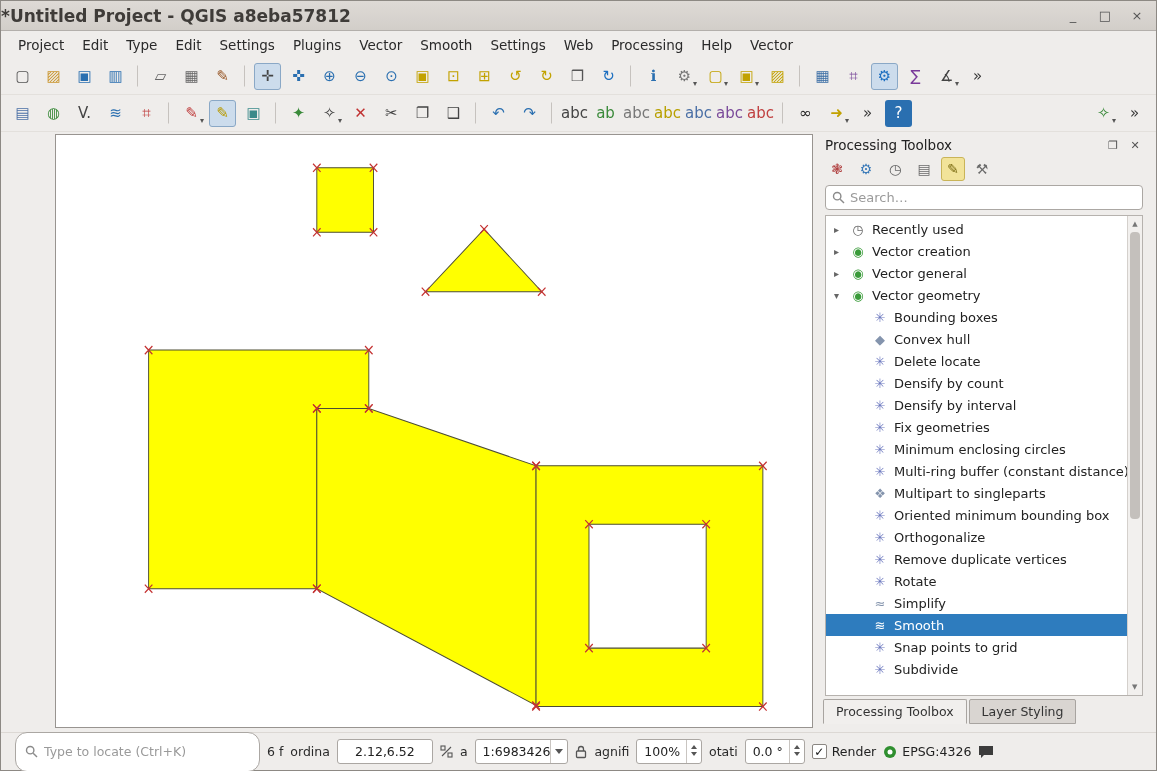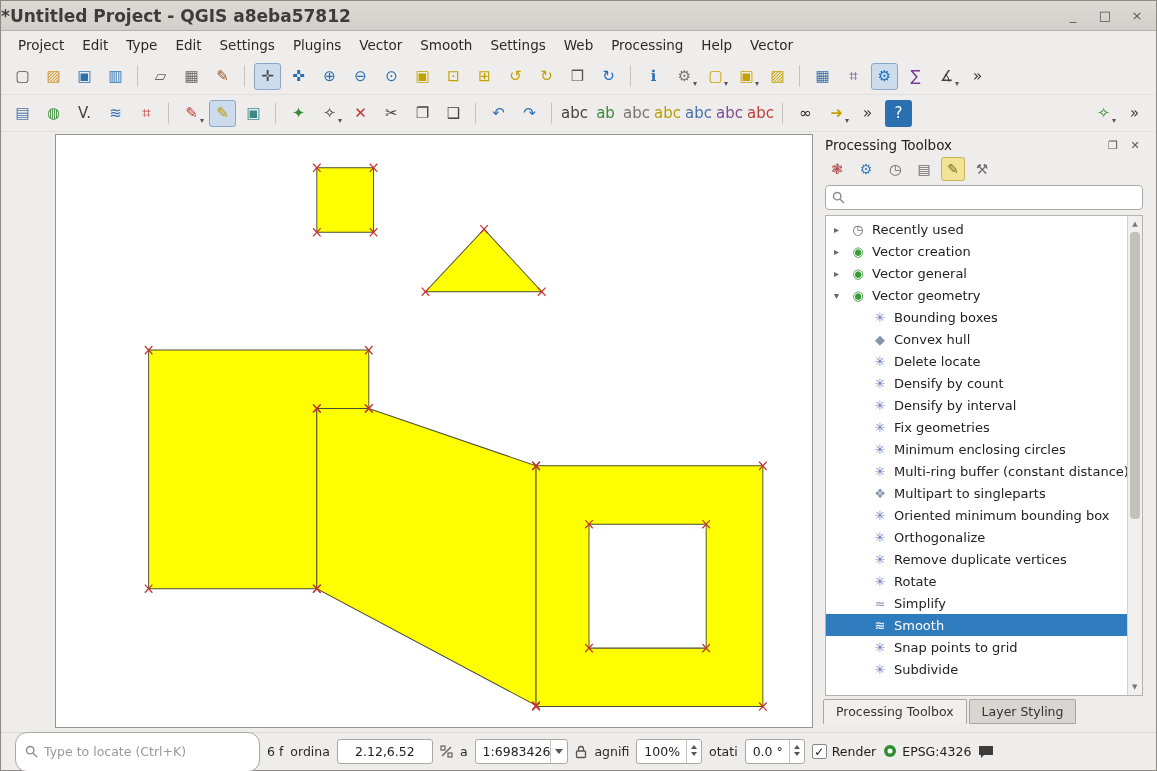--- a/index.html
+++ b/index.html
@@ -74,21 +74,21 @@
   .combo-arrow { width:17px; height:100%; border-left:1px solid #c9c5c1; display:flex; align-items:center; justify-content:center; }
   .combo-arrow::after { content:""; border:4px solid transparent; border-top:5px solid #555; margin-top:4px; }
   .spinbox { height:25px; border:1px solid #aba7a3; background:#fff; border-radius:3px; display:flex; align-items:center; padding-left:7px; gap:6px; flex:none; }
   .spin { width:15px; height:100%; border-left:1px solid #c9c5c1; display:flex; flex-direction:column; align-items:center; justify-content:center; gap:3px; }
   .spin i { display:block; border:3.5px solid transparent; }
   .spin .up { border-bottom:4.5px solid #555; margin-top:-2px; }
   .spin .dn { border-top:4.5px solid #555; }
   .renderbox { display:flex; gap:5px; flex:none; }
   .cb { width:15px; height:15px; background:#fff; border:1px solid #8a8682; border-radius:2px; display:flex; align-items:center; justify-content:center; font-size:12px; color:#111; }
   .cb.checked::after { content:"✓"; font-weight:700; }
-  .crs { display:flex; align-items:flex-start; gap:5px; flex:none; }
+  .crs { display:flex; align-items:center; gap:5px; flex:none; }
   .sb-icon { display:flex; align-items:center; flex:none; }
 </style>
 </head>
 <body>
 
 <div class="window">
 
   <div class="titlebar">
     <div class="title">*Untitled Project - QGIS a8eba57812</div>
     <div class="win-buttons">
@@ -476,20 +476,21 @@
           <div class="dtb">
             <span class="glyph" style="color: rgb(106, 106, 106);">⚒</span>
           </div>
         </div>
 
       <div class="searchwrap">
         <svg width="13" height="13" viewBox="0 0 13 13">
           <circle cx="5.2" cy="5.2" r="3.7" fill="none" stroke="#8a8a8a" stroke-width="1.4"></circle>
           <line x1="8.2" y1="8.2" x2="12" y2="12" stroke="#8a8a8a" stroke-width="1.4"></line>
         </svg>
+        <input placeholder="Search…" style="">
       </div>
 
       <div class="treewrap">
         <div class="tree">
 
             <div class="tree-row group">
               <span class="arrow"></span>
               <span class="t-icon" style="color: rgb(106, 106, 106);">◷</span>
               <span class="t-label">Recently used</span>
             </div>

